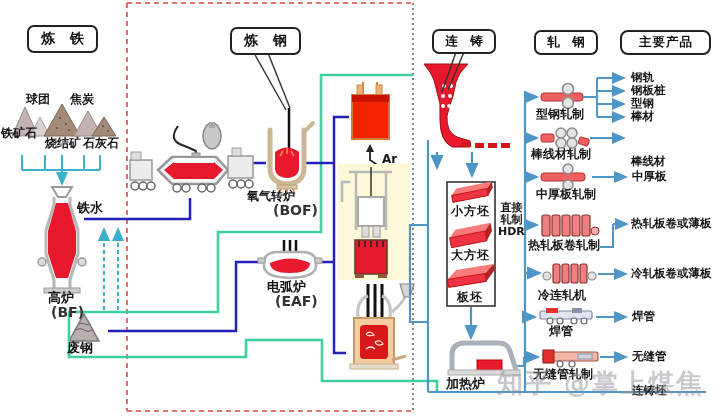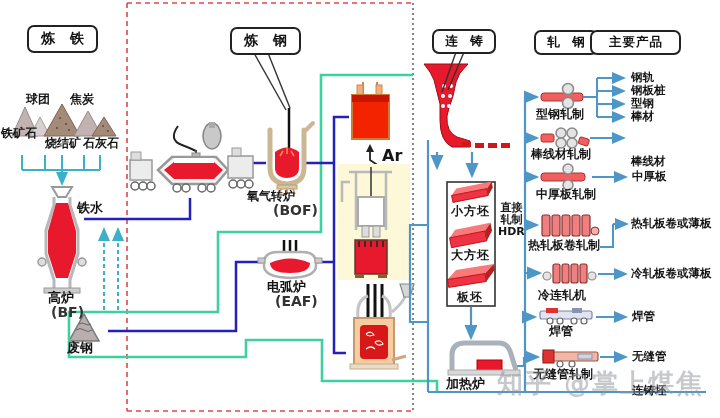--- a/index.html
+++ b/index.html
@@ -321,37 +321,37 @@
     <line x1="268" y1="53" x2="290" y2="108"></line>
     <line x1="456" y1="52" x2="442" y2="92"></line>
     <line x1="464" y1="52" x2="448" y2="90"></line>
   </g>
 </svg>
 
 <div class="secbox secbig" style="left:27px;top:25px;width:62px;">炼 铁</div>
 <div class="secbox secbig" style="left:230px;top:27px;width:62px;">炼 钢</div>
 <div class="secbox secsm" style="left:534px;top:30px;width:56px;">轧 钢</div>
 <div class="secbox secsm" style="left:432px;top:29px;width:56px;">连 铸</div>
-<div class="secbox secprod" style="left:590px;top:30px;width:86px;">主要产品</div>
+<div class="secbox secprod" style="left:620px;top:30px;width:86px;border-radius:8px;">主要产品</div>
 
 <div class="lbl f12" style="left:26px;top:93px;">球团</div>
 <div class="lbl f12" style="left:70px;top:93px;">焦炭</div>
 <div class="lbl f12" style="left:1px;top:127px;">铁矿石</div>
 <div class="lbl f12" style="left:45px;top:137px;">烧结矿</div>
 <div class="lbl f12" style="left:83px;top:137px;">石灰石</div>
 <div class="lbl f13" style="left:77px;top:201px;">铁水</div>
 <div class="lbl f13" style="left:48px;top:291px;">高炉</div>
 <div class="lbl f10" style="left:51px;top:305px;">(BF)</div>
 <div class="lbl f13" style="left:67px;top:341px;">废钢</div>
 
 <div class="lbl f12" style="left:247px;top:190px;">氧气转炉</div>
 <div class="lbl f10" style="left:273px;top:203px;">(BOF)</div>
 <div class="lbl f13" style="left:267px;top:280px;">电弧炉</div>
 <div class="lbl f10" style="left:275px;top:294px;">(EAF)</div>
-<div class="lbl" style="left:382px;top:147px;font-size:16px;font-weight:600;">Ar</div>
+<div class="lbl" style="left:382px;top:153px;font-size:12px;font-weight:600;">Ar</div>
 
 <div class="lbl f12 billet-lbl" style="left:451px;top:205px;">小方坯</div>
 <div class="lbl f12 billet-lbl" style="left:451px;top:249px;">大方坯</div>
 <div class="lbl f12 billet-lbl" style="left:457px;top:291px;">板坯</div>
 <div class="lbl vert3" style="left:498px;top:202px;">
   <div>直接</div>
   <div>轧制</div>
   <div>HDR</div>
 </div>
 <div class="lbl f13" style="left:446px;top:377px;">加热炉</div>

